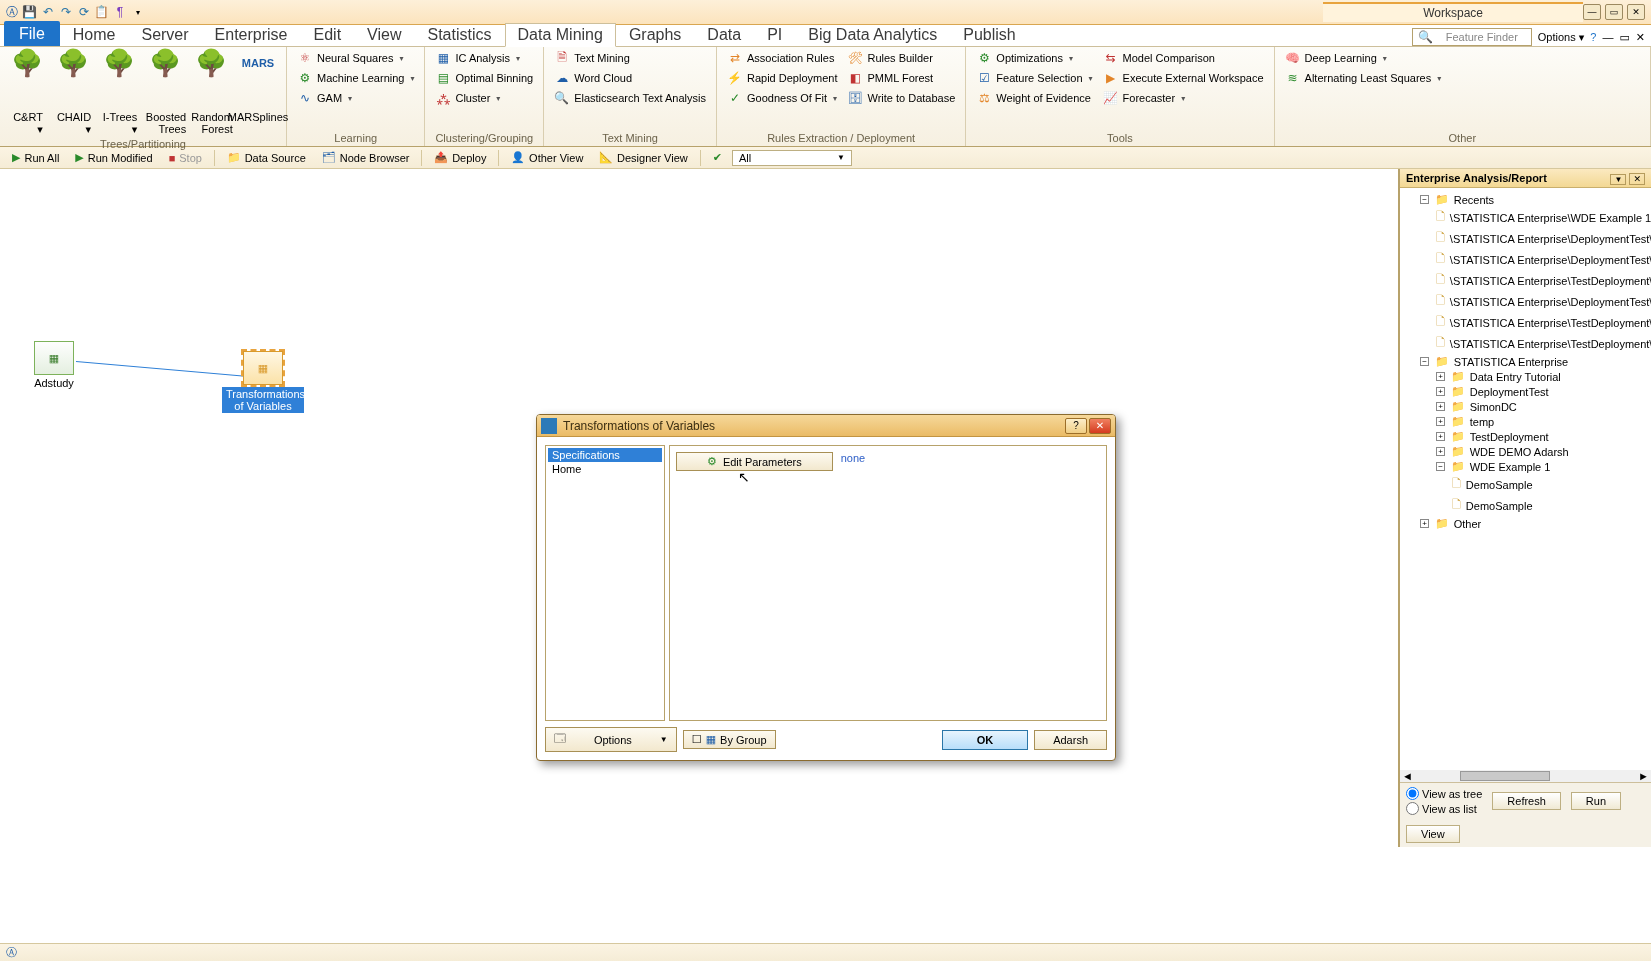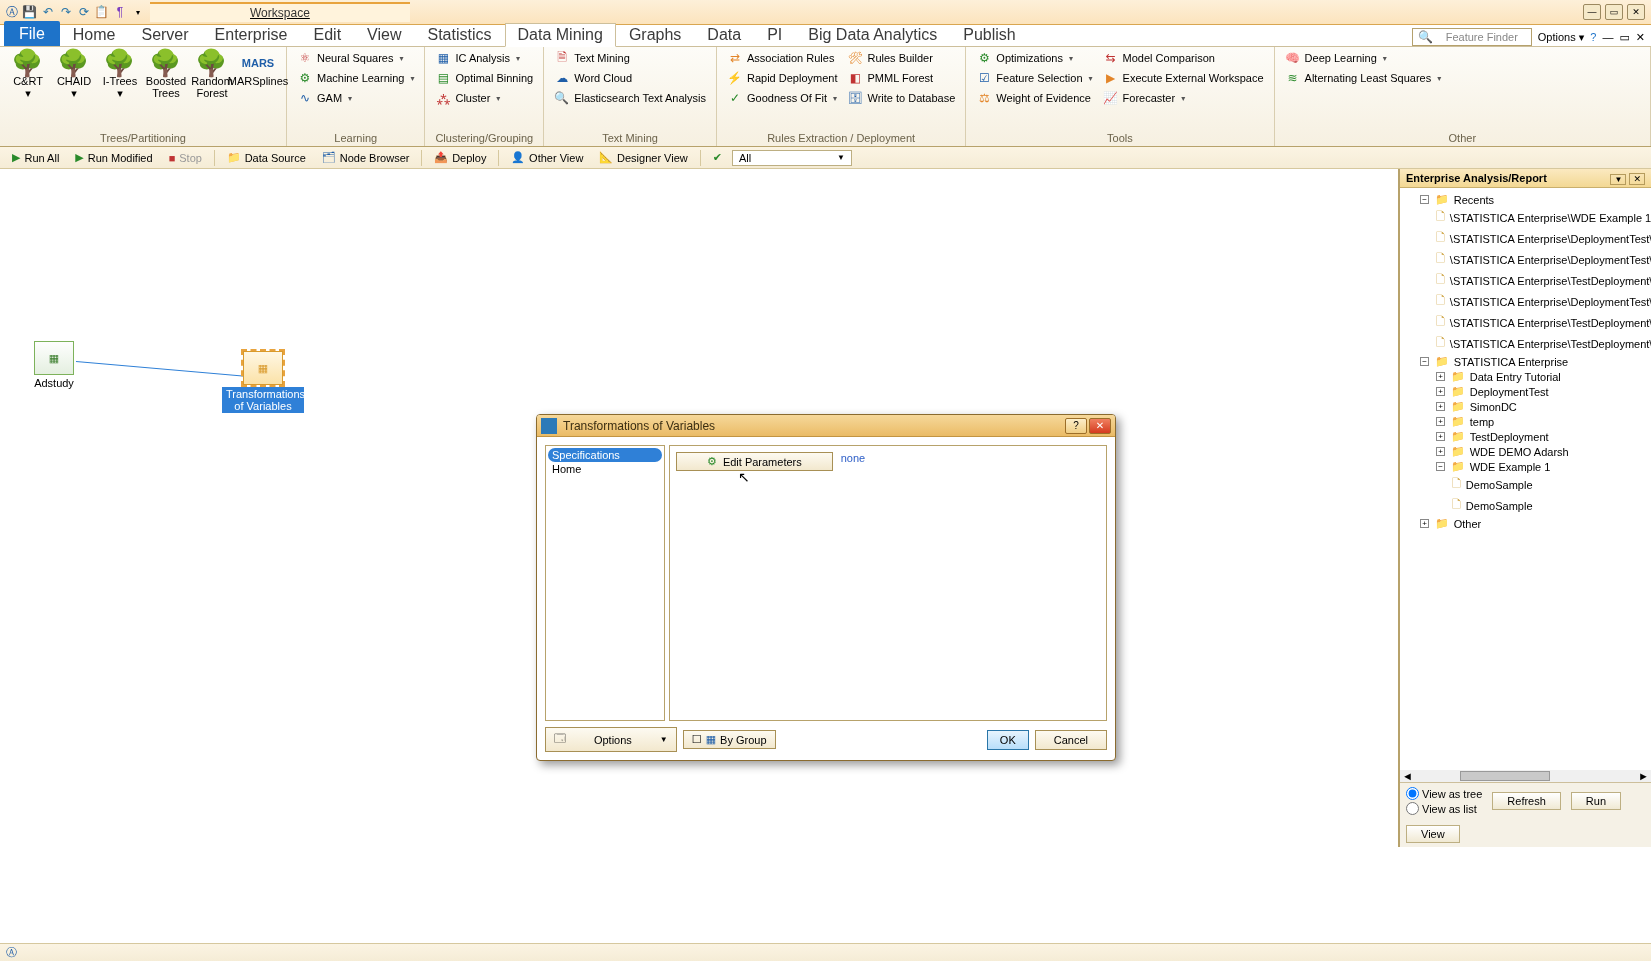--- a/index.html
+++ b/index.html
@@ -2,21 +2,21 @@
 <html><head>
 <meta charset="utf-8">
 <style>
 * { margin: 0; padding: 0; box-sizing: border-box; font-family: "Segoe UI", Tahoma, sans-serif; font-size: 11px; }
 body { background: #fff; width: 1651px; height: 961px; overflow: hidden; position: relative; }
 
 
 .titlebar { height: 25px; background: linear-gradient(#fdf0d9, #fce4bd); display: flex; align-items: center; border-bottom: 1px solid #d9a650; }
 .qat { display: flex; align-items: center; gap: 2px; padding: 0 4px; }
 .qat-icon { width: 16px; height: 16px; display:flex; align-items:center; justify-content:center; font-size:12px; }
-.title-center { flex: 1; display: flex; justify-content: space-between; gap: 80px; align-items: center; text-decoration: underline; }
+.title-center { flex: 1; display: flex; justify-content: flex-end; gap: 80px; align-items: center; }
 .title-seg { font-size: 12px; color: #333; padding: 2px 100px; }
 .title-seg.active { background: #fff3dc; border-top: 2px solid #e8a33d; }
 .win-controls { display: flex; gap: 4px; padding-right: 6px; }
 .win-btn { width: 18px; height: 16px; border: 1px solid #9c8960; background: #f5e9c9; border-radius: 2px; font-size: 9px; display:flex;align-items:center;justify-content:center; }
 
 
 .ribbon-tabs { height: 22px; background: #fff; display: flex; align-items: flex-end; border-bottom: 1px solid #cdbf9b; padding-left: 4px; }
 .ribbon-tab { padding: 2px 12px; font-size: 16px; color: #3b3b3b; cursor: pointer; border: 1px solid transparent; border-bottom: none; }
 .ribbon-tab.file { background: #1e73c9; color: #fff; border-radius: 2px 2px 0 0; padding: 3px 14px; }
 .ribbon-tab.active { border: 1px solid #cdbf9b; border-bottom: 1px solid #fff; background: #fff; position: relative; top: 1px; }
@@ -24,21 +24,21 @@
 .feature-finder { display:flex; align-items:center; gap:4px; border:1px solid #b5a16d; padding:1px 6px; background:#fff; width:120px; cursor: text; }
 .feature-finder .mag { color:#d97f1a; font-size:12px; }
 
 
 .ribbon { height: 100px; background: linear-gradient(#fdfcf8, #f6f0e1); border-bottom: 1px solid #b7a26b; display: flex; }
 .ribbon-group { border-right: 1px solid #d9ceb0; padding: 2px 6px 0 6px; display: flex; flex-direction: column; }
 .ribbon-group-body { flex:1; display:flex; gap:2px; align-items:flex-start; }
 .ribbon-group-label { color:#6b624a; font-size:11px; text-align:center; padding: 1px 0 2px; }
 .big-btn { width: 44px; display:flex; flex-direction:column; align-items:center; gap:0px; cursor:pointer; padding: 2px; }
 .big-btn .glyph { font-size:26px; color:#e38529; line-height:24px; }
-.big-btn .lbl { font-size:11px; text-align:center; line-height:12px; }
+.big-btn .lbl { font-size:11px; text-align:right; line-height:12px;margin-top:36px; }
 .small-col { display:flex; flex-direction:column; gap:2px; }
 .small-btn { display:flex; align-items:center; gap:4px; padding: 1px 4px; cursor:pointer; white-space:nowrap; }
 .small-btn .ic { width:16px; height:16px; display:flex;align-items:center;justify-content:center; font-size:12px; }
 .small-btn .drop { font-size:8px; color:#555; margin-left:2px; }
 
 
 .toolbar { height: 22px; background: linear-gradient(#fbf4e3,#f5ecd6); border-bottom:1px solid #d6c89e; display:flex; align-items:center; gap:4px; padding: 0 6px; }
 .tb-btn { display:flex; align-items:center; gap:4px; padding: 1px 6px; cursor:pointer; }
 .tb-btn .tri { color:#2a8a2a; }
 .tb-btn.stop .sq { color:#c03333; }
@@ -75,28 +75,28 @@
 .dialog-titlebar { height:22px; background: linear-gradient(#f6d89a,#eabb66); border-bottom:1px solid #c29442; display:flex; align-items:center; padding:0 4px; border-radius:3px 3px 0 0; }
 .dialog-titlebar .icon { width:16px; height:16px; background:#2c7ab8; margin-right:6px; }
 .dialog-titlebar .title { flex:1; font-size:12px; color:#3b2e12; }
 .dialog-btns { display:flex; gap:2px; }
 .dlg-btn { width:22px; height:16px; border:1px solid #9c6e28; background: linear-gradient(#fceec9,#f0ce84); border-radius:2px; display:flex;align-items:center;justify-content:center; font-size:10px; cursor:pointer; }
 .dlg-btn.close { background: linear-gradient(#f08060,#d43a1f); color:#fff; }
 .dialog-body { padding:8px; display:flex; flex-direction:column; gap:6px; }
 .dialog-main { display:flex; gap:4px; height:276px; }
 .dlg-nav { width:120px; border:1px solid #b7a26b; background:#fff; padding:2px; }
 .dlg-nav-item { padding:1px 4px; cursor:pointer; }
-.dlg-nav-item.selected { background:#2f80d7; color:#fff;border-radius:7px; }
+.dlg-nav-item.selected { background:#2f80d7; color:#fff; }
 .dlg-content { flex:1; border:1px solid #b7a26b; padding:6px; display:flex; align-items:flex-start; gap:8px; }
 .param-btn { border:1px solid #a89055; background:linear-gradient(#fdfaf1,#f2e8ce); padding:2px 30px; display:flex; align-items:center; gap:6px; cursor:pointer; }
 .dialog-footer { display:flex; align-items:center; gap:6px; }
 .opt-drop { border:1px solid #a89055; background:linear-gradient(#fdfaf1,#f2e8ce); padding:2px 8px; display:flex; align-items:center; gap:28px; cursor:pointer; }
 .bygroup { border:1px solid #a89055; background:linear-gradient(#fdfaf1,#f2e8ce); padding:2px 8px; display:flex; align-items:center; gap:4px; cursor:pointer; }
 .spacer { flex:1; }
-.ok-btn { border:1px solid #2a76a8; background:linear-gradient(#e7f4fd,#b8defa); padding:3px 12px; cursor:pointer; }
+.ok-btn { border:1px solid #2a76a8; background:linear-gradient(#e7f4fd,#b8defa); padding:3px 34px; cursor:pointer;font-weight:bold; }
 .cancel-btn { border:1px solid #a89055; background:linear-gradient(#fdfaf1,#f2e8ce); padding:3px 18px; cursor:pointer; }
 
 
 .statusbar { position:absolute; bottom:0; left:0; right:0; height:18px; background:linear-gradient(#fbf4e3,#f5ecd6); border-top:1px solid #d6c89e; display:flex; align-items:center; padding:0 6px; }
 .cursor-arrow { position:absolute; left:738px; top:300px; font-size:14px; pointer-events:none; }
 .link-value { color:#2d5ec7; }
 </style>
 </head>
 <body>
 
@@ -427,21 +427,21 @@
             <span>Options</span>
             <span style="font-size:8px;">▼</span>
           </div>
           <div class="bygroup">
             <span>☐</span>
             <span style="color:#1f5ea8;">▦</span>
             <span>By Group</span>
           </div>
           <div class="spacer"></div>
           <div class="ok-btn">OK</div>
-          <div class="cancel-btn">Cancel</div>
+          <div class="cancel-btn">Adarsh</div>
         </div>
       </div>
     </div>
     <div class="cursor-arrow">↖</div>
   </div>
 
   <div class="side-panel">
     <div class="side-header">
       <span style="font-weight:bold;">Enterprise Analysis/Report</span>
       <span>

